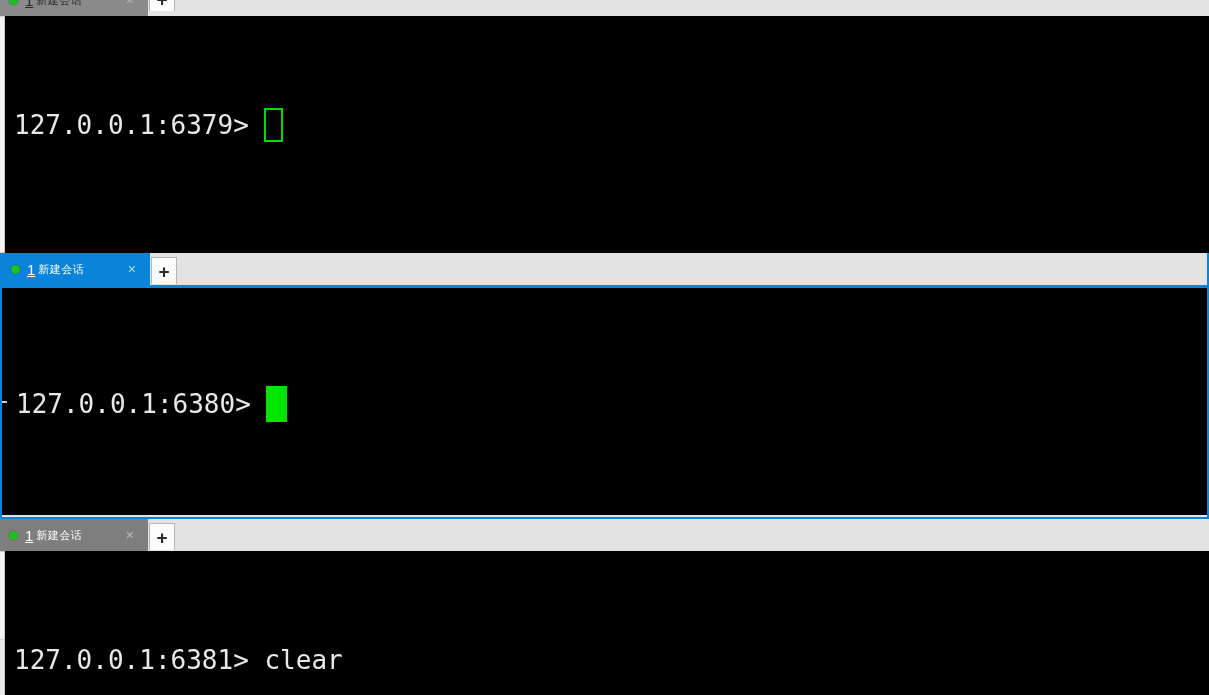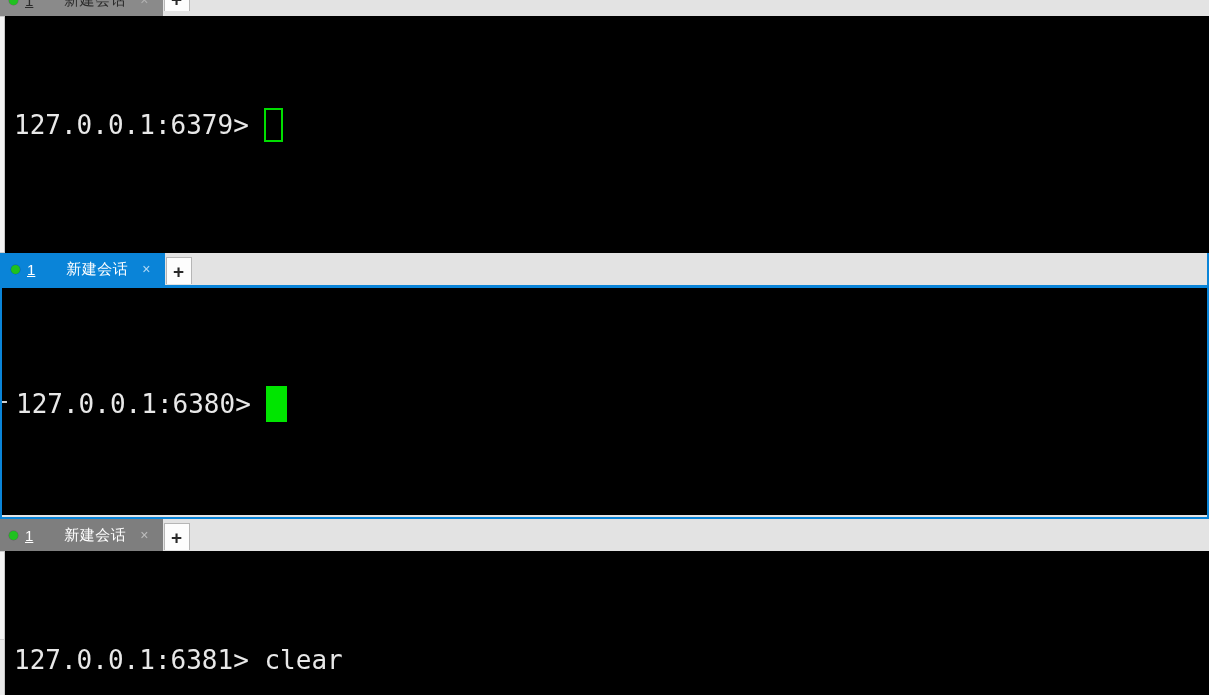--- a/index.html
+++ b/index.html
@@ -86,23 +86,22 @@
     margin-right: 7px;
     box-shadow: 0 0 0 0.5px rgba(0,0,0,0.25);
   }
   .tab-index {
     text-decoration: underline;
     margin-right: 3px;
     font-size: 15px;
   }
   .tab-title {
     white-space: nowrap;
-    font-size: 15px;
+    font-size: 11px;
     letter-spacing: 0.5px;
-    margin-left: 28px;
   }
   .tab-close {
     margin-left: auto;
     padding: 0 10px 0 14px;
     font-size: 14px;
     line-height: 1;
     color: #cfe8fa;
     opacity: .85;
   }
   .tab.unfocused .tab-close { color: #b9b9b9; }

